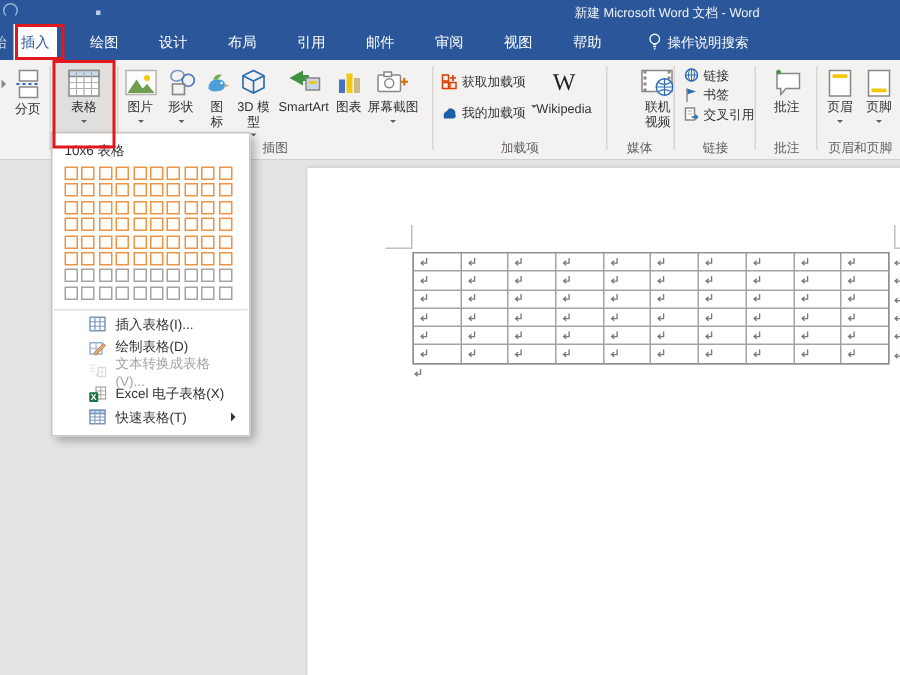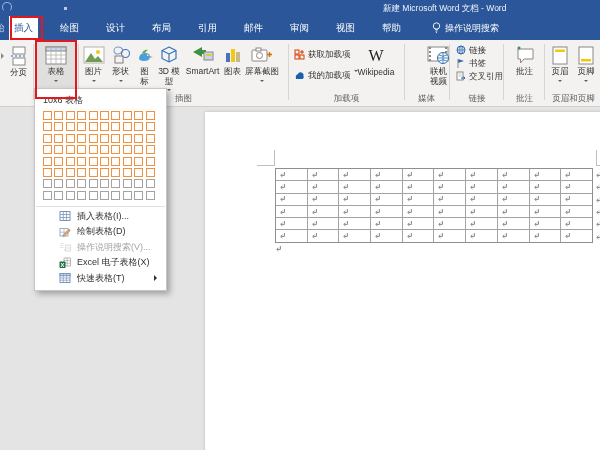--- a/index.html
+++ b/index.html
@@ -770,21 +770,21 @@
           <span>绘制表格(D)</span>
           <span class="grow"></span>
         </div>
         <div class="tm-item disabled">
           <svg class="mi" viewBox="0 0 12 12" style="opacity: 0.45;">
             <path d="M1 2.5h3.5M1 4.5h3.5M1 6.5h3.5" stroke="#b5b3b1" stroke-width="0.8"></path>
             <rect x="6.5" y="4" width="5" height="6" fill="#fff" stroke="#b5b3b1"></rect>
             <path d="M6.5 7h5M9 4v6" stroke="#b5b3b1" stroke-width="0.6"></path>
             <path d="M4.5 9 L6 9 M5.3 8.2 L6 9 L5.3 9.8" stroke="#b5b3b1" stroke-width="0.7" fill="none"></path>
           </svg>
-          <span>操作说明搜索(V)...</span>
+          <span>文本转换成表格(V)...</span>
           <span class="grow"></span>
         </div>
         <div class="tm-item">
           <svg class="mi" viewBox="0 0 12 12">
             <rect x="5" y="1" width="6.5" height="8" fill="#fff" stroke="#8a8886" stroke-width="0.6"></rect>
             <path d="M5 3.6h6.5M5 6.2h6.5M8.2 1v8" stroke="#8a8886" stroke-width="0.5"></path>
             <rect x="0.5" y="4.5" width="6" height="6.5" rx="0.8" fill="#1e7145"></rect>
             <text x="3.5" y="9.6" font-size="5.8" font-weight="bold" fill="#fff" text-anchor="middle" font-family="Liberation Sans,sans-serif">X</text>
           </svg>
           <span>Excel 电子表格(X)</span>

